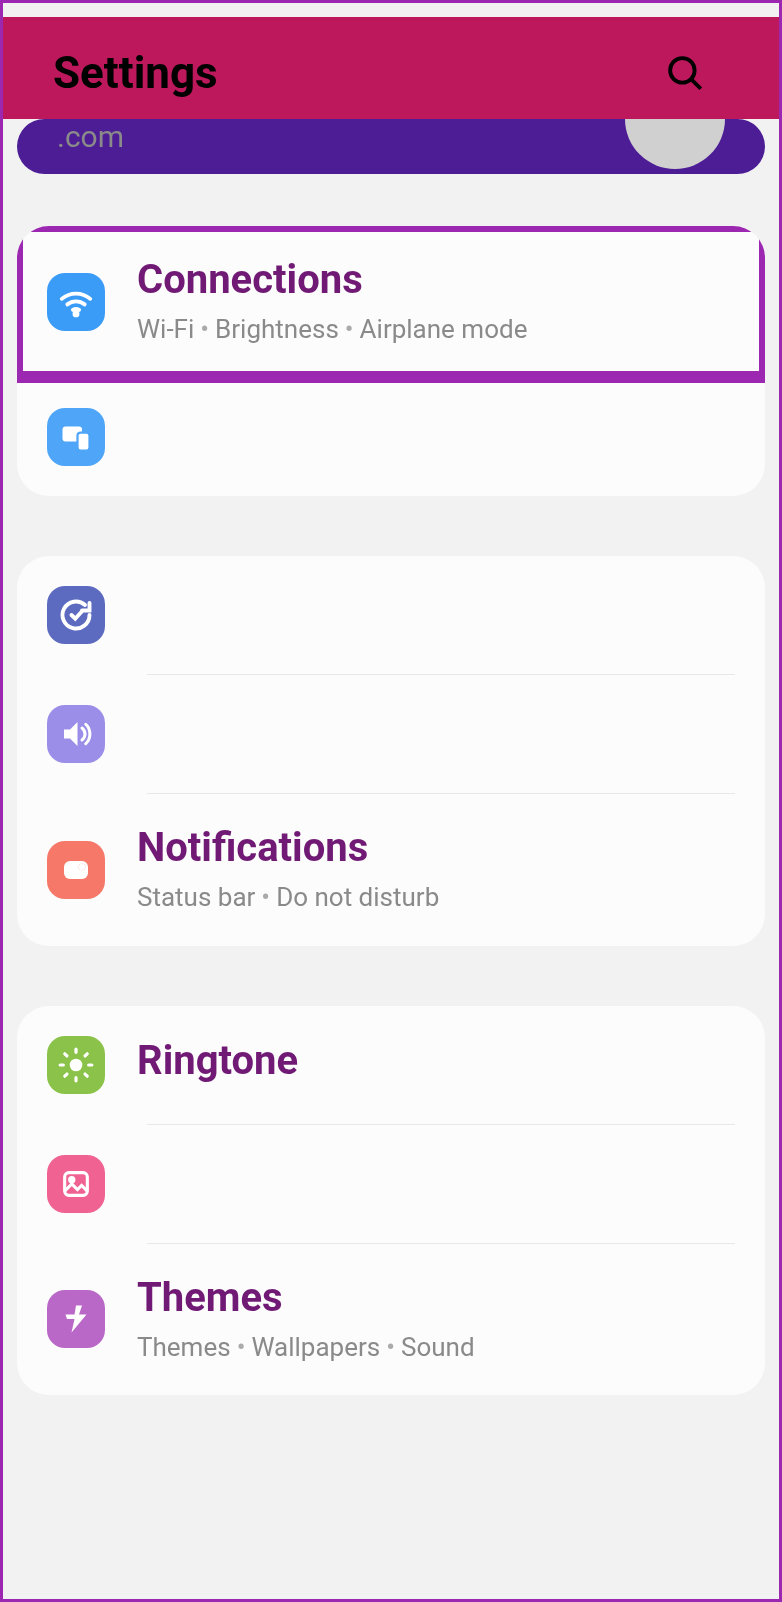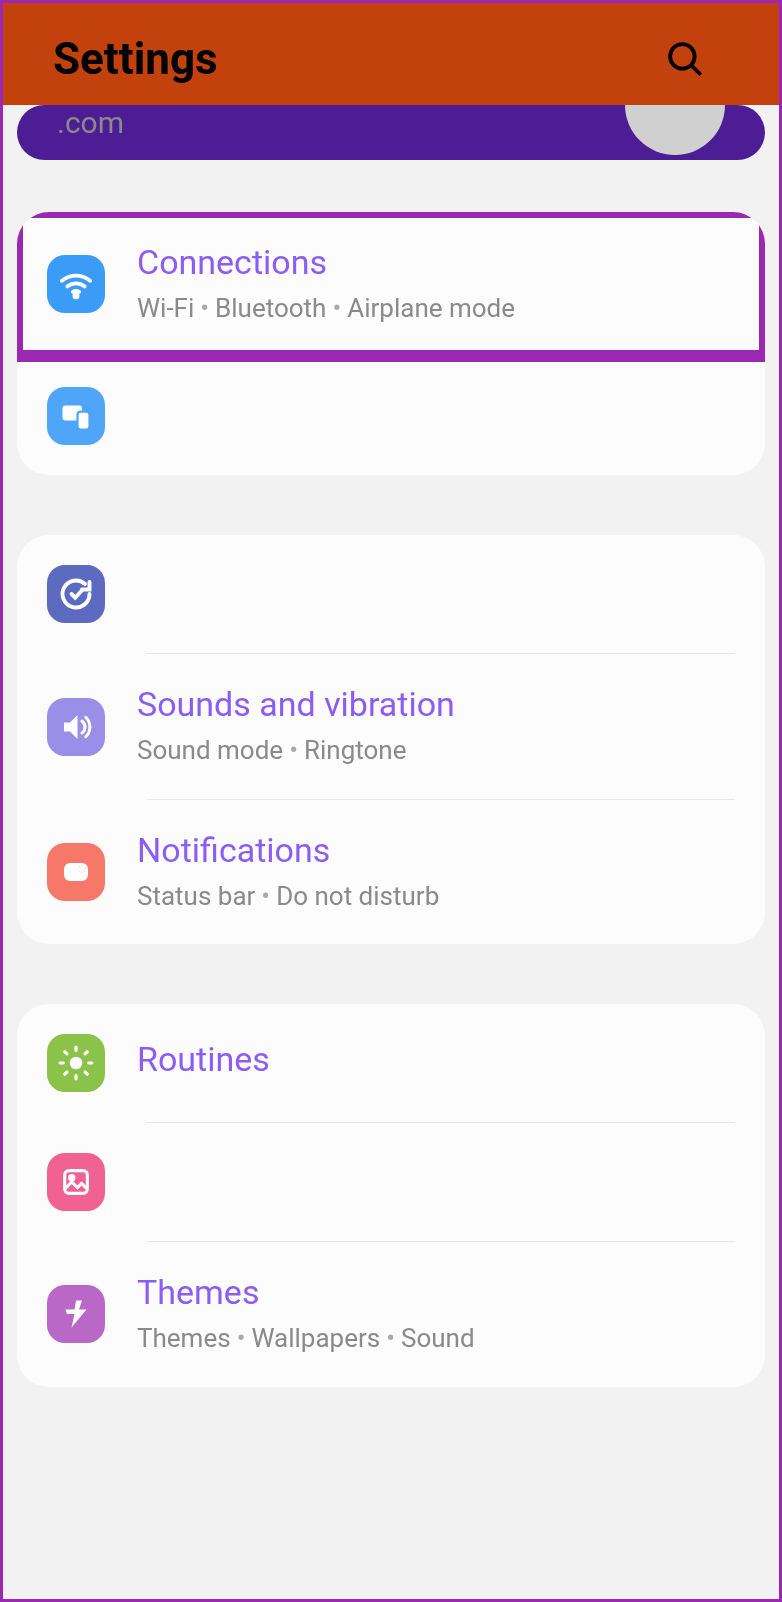--- a/index.html
+++ b/index.html
@@ -14,21 +14,22 @@
       width: 782px;
       height: 1602px;
       overflow: hidden;
       border: 3px solid #9c27b0;
     }
     .header {
       display: flex;
       align-items: center;
       justify-content: space-between;
       padding: 30px 70px 20px 50px;
-      background: #c2410c;
+      background: #be185d;
+      margin-top: 14px;
     }
     .header-title {
       font-size: 44px;
       font-weight: 700;
       color: #000;
     }
     .search-btn {
       width: 48px;
       height: 48px;
       display: flex;
@@ -96,23 +97,23 @@
       display: flex;
       align-items: center;
       justify-content: center;
       margin-right: 32px;
       flex-shrink: 0;
     }
     .item-text {
       flex: 1;
     }
     .item-title {
-      font-size: 34px;
-      font-weight: 400;
-      color: #8b5cf6;
+      font-size: 40px;
+      font-weight: 700;
+      color: #701a75;
       margin-bottom: 8px;
     }
     .item-subtitle {
       font-size: 26px;
       color: #8a8a8a;
       line-height: 1.4;
     }
     .dot-sep {
       color: #aaa;
       margin: 0 6px;
@@ -153,21 +154,21 @@
         <div class="item-icon-wrap icon-blue">
           <svg width="38" height="38" viewBox="0 0 24 24" fill="none" stroke="#fff" stroke-width="2.4" stroke-linecap="round">
             <path d="M3 10a14 14 0 0 1 18 0"></path>
             <path d="M6.5 13.5a9 9 0 0 1 11 0"></path>
             <path d="M10 17a4 4 0 0 1 4 0"></path>
             <circle cx="12" cy="19.5" r="1" fill="#fff"></circle>
           </svg>
         </div>
         <div class="item-text">
           <div class="item-title">Connections</div>
-          <div class="item-subtitle"><span>Wi-Fi</span><span class="dot-sep">•</span><span>Bluetooth</span><span class="dot-sep">•</span><span>Airplane mode</span></div>
+          <div class="item-subtitle"><span>Wi-Fi</span><span class="dot-sep">•</span><span>Brightness</span><span class="dot-sep">•</span><span>Airplane mode</span></div>
         </div>
       </div>
       <div class="divider"></div>
       <div class="settings-item">
         <div class="item-icon-wrap icon-blue2">
           <svg width="36" height="36" viewBox="0 0 24 24" fill="#fff">
             <rect x="3" y="5" width="13" height="10" rx="2"></rect>
             <rect x="13" y="9" width="8" height="12" rx="2" fill="#fff" stroke="#4fa6f8" stroke-width="1.5"></rect>
           </svg>
         </div>
@@ -186,24 +187,20 @@
         </div>
       </div>
       <div class="divider"></div>
       <div class="settings-item">
         <div class="item-icon-wrap icon-lavender">
           <svg width="36" height="36" viewBox="0 0 24 24" fill="#fff">
             <path d="M4 9v6h4l5 5V4L8 9H4z"></path>
             <path d="M16 8a5 5 0 0 1 0 8" fill="none" stroke="#fff" stroke-width="2" stroke-linecap="round"></path>
             <path d="M18.5 5.5a9 9 0 0 1 0 13" fill="none" stroke="#fff" stroke-width="2" stroke-linecap="round"></path>
           </svg>
-        </div>
-        <div class="item-text">
-          <div class="item-title">Sounds and vibration</div>
-          <div class="item-subtitle"><span>Sound mode</span><span class="dot-sep">•</span><span>Ringtone</span></div>
         </div>
       </div>
       <div class="divider"></div>
       <div class="settings-item">
         <div class="item-icon-wrap icon-coral">
           <svg width="36" height="36" viewBox="0 0 24 24" fill="#fff">
             <rect x="4" y="6" width="16" height="12" rx="4"></rect>
             <circle cx="16" cy="10" r="2.2" fill="#f67869"></circle>
             <circle cx="16" cy="10" r="2.2" fill="#fff"></circle>
           </svg>
@@ -225,21 +222,21 @@
               <line x1="2" y1="12" x2="4" y2="12"></line>
               <line x1="20" y1="12" x2="22" y2="12"></line>
               <line x1="4.9" y1="4.9" x2="6.3" y2="6.3"></line>
               <line x1="17.7" y1="17.7" x2="19.1" y2="19.1"></line>
               <line x1="4.9" y1="19.1" x2="6.3" y2="17.7"></line>
               <line x1="17.7" y1="6.3" x2="19.1" y2="4.9"></line>
             </g>
           </svg>
         </div>
         <div class="item-text">
-          <div class="item-title">Routines</div>
+          <div class="item-title">Ringtone</div>
         </div>
       </div>
       <div class="divider"></div>
       <div class="settings-item">
         <div class="item-icon-wrap icon-pink">
           <svg width="34" height="34" viewBox="0 0 24 24" fill="none" stroke="#fff" stroke-width="2.2">
             <rect x="4" y="4" width="16" height="16" rx="3"></rect>
             <circle cx="9" cy="9" r="1.5" fill="#fff"></circle>
             <path d="M4 17l5-5 4 4 3-3 4 4"></path>
           </svg>

